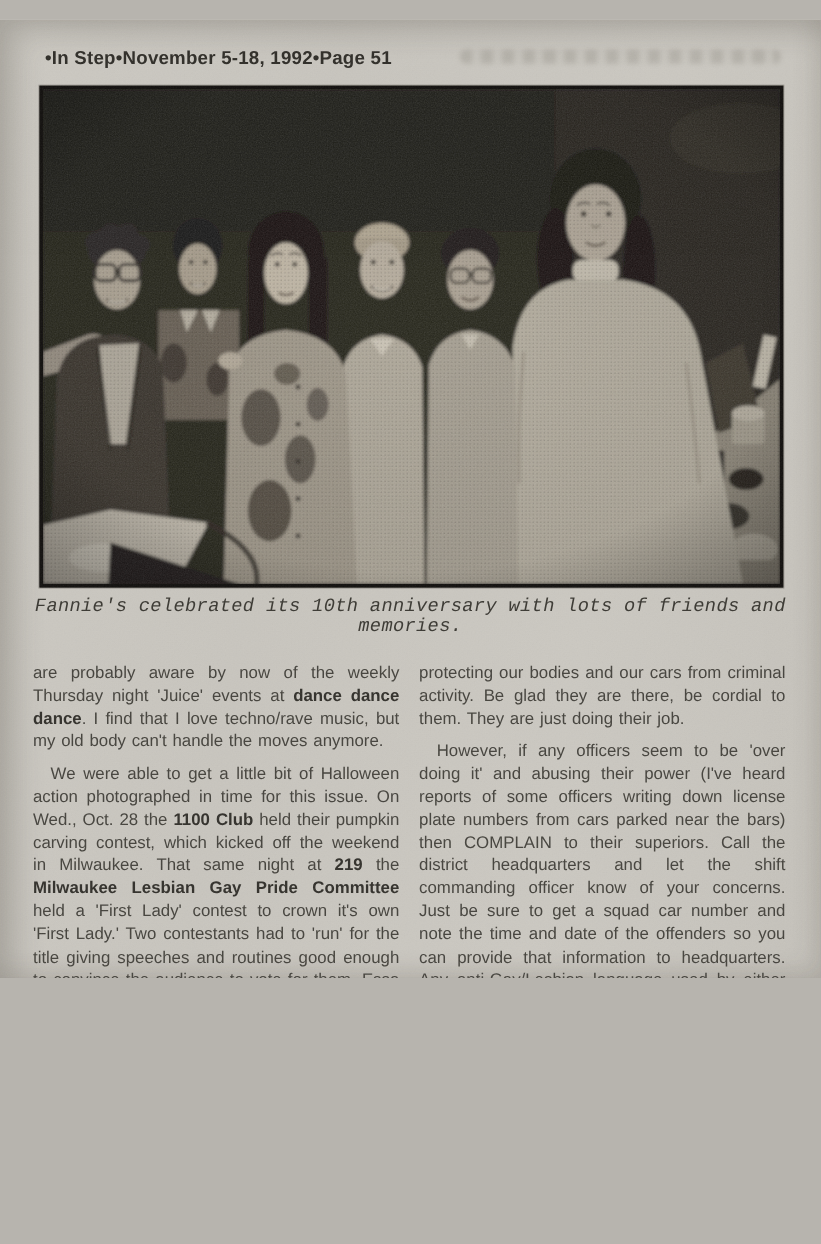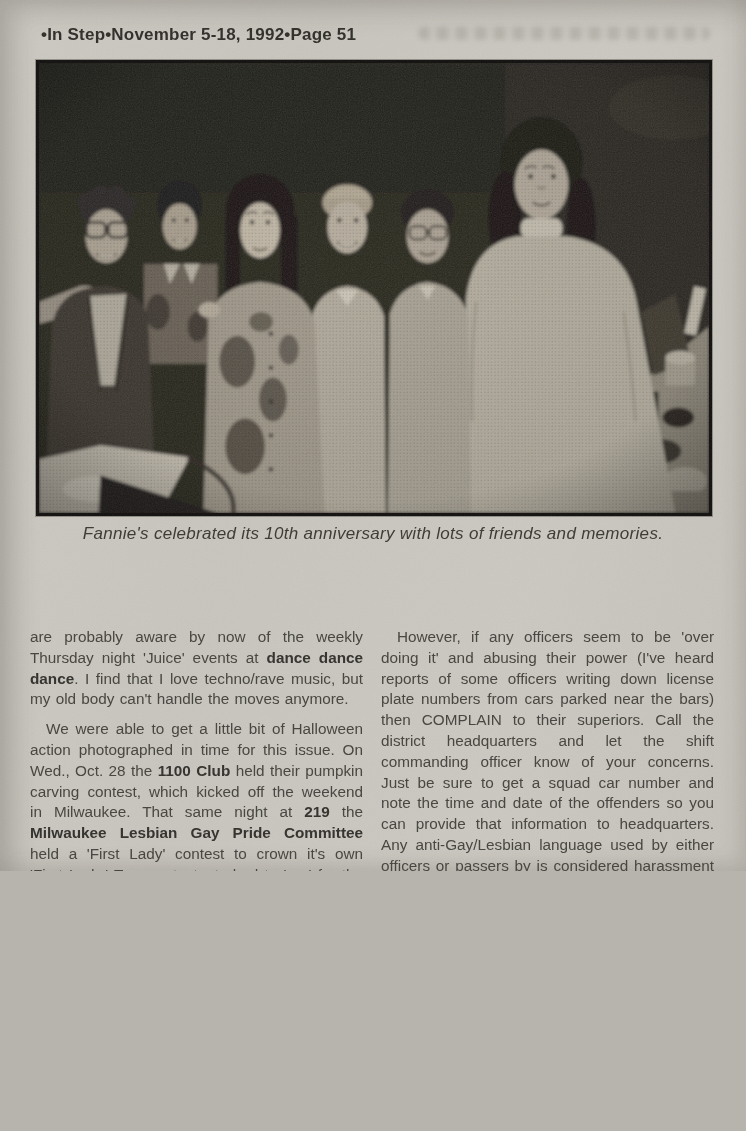--- a/index.html
+++ b/index.html
@@ -1,17 +1,17 @@
 <!DOCTYPE html>
 <html><head>
 <meta charset="utf-8">
 <style>
   html,body{margin:0;padding:0;background:#b7b4ae;}
   .page{
-    position:relative;width:746px;height:871px;margin:0 auto;overflow:hidden;
+    position:relative;width:746px;height:871px;margin:18px auto;overflow:hidden;
     background:linear-gradient(100deg,#ccc9c2 0%,#c8c5be 35%,#cbc8c1 70%,#c5c2bb 100%);
     box-shadow:inset 14px 10px 26px rgba(55,50,42,.22), inset -8px -8px 20px rgba(55,50,42,.10);
     font-family:"Liberation Sans", sans-serif;
   }
   .grain{position:absolute;inset:0;width:100%;height:100%;opacity:.07;pointer-events:none;z-index:50;}
   .masthead{
     position:absolute;left:41px;top:25px;font-size:17px;font-weight:700;
     color:#2f2d28;letter-spacing:.2px;white-space:nowrap;
   }
   .bleed{
@@ -19,25 +19,25 @@
     background:repeating-linear-gradient(90deg,rgba(85,80,70,.45) 0 11px,rgba(85,80,70,.08) 11px 19px);
     filter:blur(2.5px);opacity:.38;
   }
   .photo-frame{
     position:absolute;left:36px;top:60px;width:676px;height:456px;box-sizing:border-box;
     background:#1d1a17;border:3px solid #12100e;box-shadow:0 0 0 1px rgba(40,36,30,.35);
   }
   .photo-frame svg{display:block;width:100%;height:100%;}
   .caption{
     position:absolute;left:0;top:524px;width:746px;text-align:center;
-    font-family:Liberation Sans, sans-serif;font-style:italic;font-size:17px;
+    font-family:Liberation Mono, monospace;font-style:italic;font-size:17px;
     color:#3a3832;letter-spacing:.3px;
   }
   .columns{
-    position:absolute;left:30px;top:627px;width:684px;display:flex;gap:18px;
+    position:absolute;left:30px;top:584px;width:684px;display:flex;gap:18px;
   }
   .col{width:333px;}
   .col p{
     margin:0 0 9px 0;text-align:justify;font-size:15.3px;line-height:20.8px;
     color:#45433d;hyphens:none;-webkit-hyphens:none;word-spacing:1px;
   }
   .col p b{color:#32302b;}
   .col p.indent{text-indent:16px;}
   .endmark{text-align:right;padding-right:10px;margin-top:1px;}
   .endmark svg{display:inline-block;}
@@ -189,20 +189,21 @@
   </div>
 
   <div class="caption">Fannie's celebrated its 10th anniversary with lots of friends and memories.</div>
 
   <div class="columns">
     <div class="col">
       <p><span>are probably aware by now of the weekly Thursday night 'Juice' events at </span><b>dance dance dance</b><span>. I find that I love techno/rave music, but my old body can't handle the moves anymore.</span></p>
       <p class="indent"><span>We were able to get a little bit of Halloween action photographed in time for this issue. On Wed., Oct. 28 the </span><b>1100 Club</b><span> held their pumpkin carving contest, which kicked off the weekend in Milwaukee. That same night at </span><b>219</b><span> the </span><b>Milwaukee Lesbian Gay Pride Committee</b><span> held a 'First Lady' contest to crown it's own 'First Lady.' Two contestants had to 'run' for the title giving speeches and routines good enough to convince the audience to vote for them. Essa Bo Navar captured the vote and will be the honorary Grand Marshal in the '93 pride parade. She will also represent MLGPC at various pride functions.</span></p>
     </div>
     <div class="col">
+      <p><span>protecting our bodies and our cars from criminal activity. Be glad they are there, be cordial to them. They are just doing their job.</span></p>
       <p class="indent"><span>However, if any officers seem to be 'over doing it' and abusing their power (I've heard reports of some officers writing down license plate numbers from cars parked near the bars) then COMPLAIN to their superiors. Call the district headquarters and let the shift commanding officer know of your concerns. Just be sure to get a squad car number and note the time and date of the offenders so you can provide that information to headquarters. Any anti-Gay/Lesbian language used by either officers or passers by is considered harassment and is illegal in this state. With everyone's cooperation, we can make community oriented policing an effective tool.</span></p>
       <div class="endmark">
         <svg width="34" height="34" viewBox="0 0 34 34">
           <polygon points="4,4 30,4 17,30" fill="none" stroke="#2c2a25" stroke-width="2.6"></polygon>
         </svg>
       </div>
     </div>
   </div>
 
   <div class="streak"></div>

